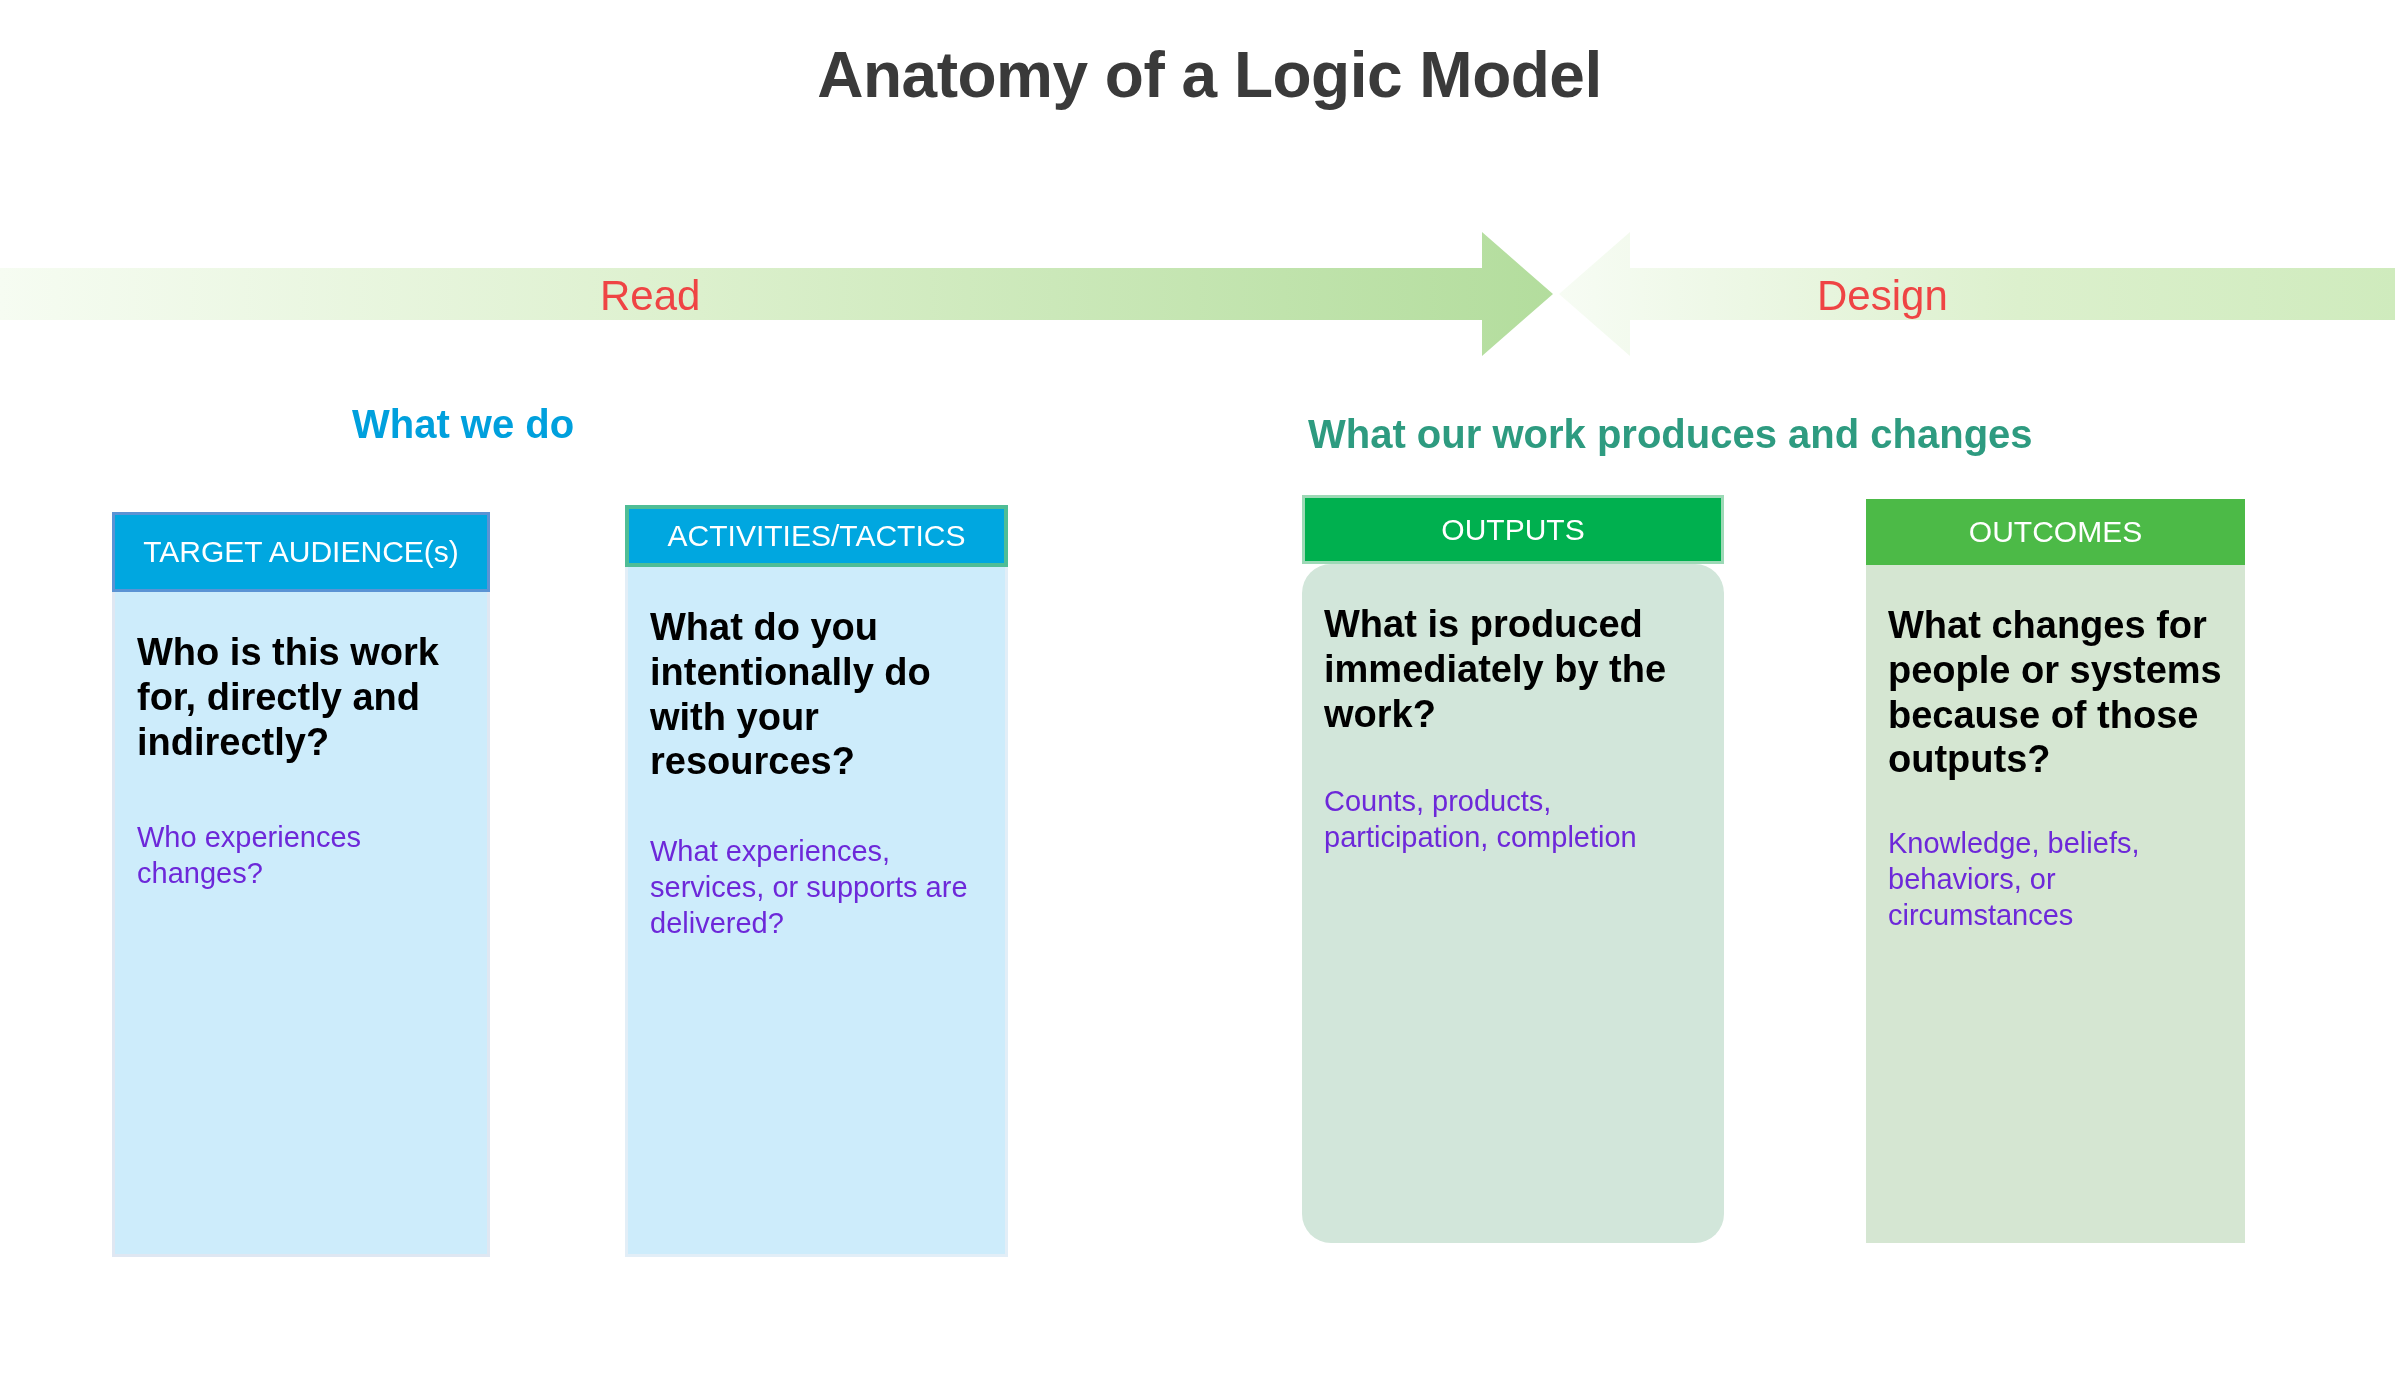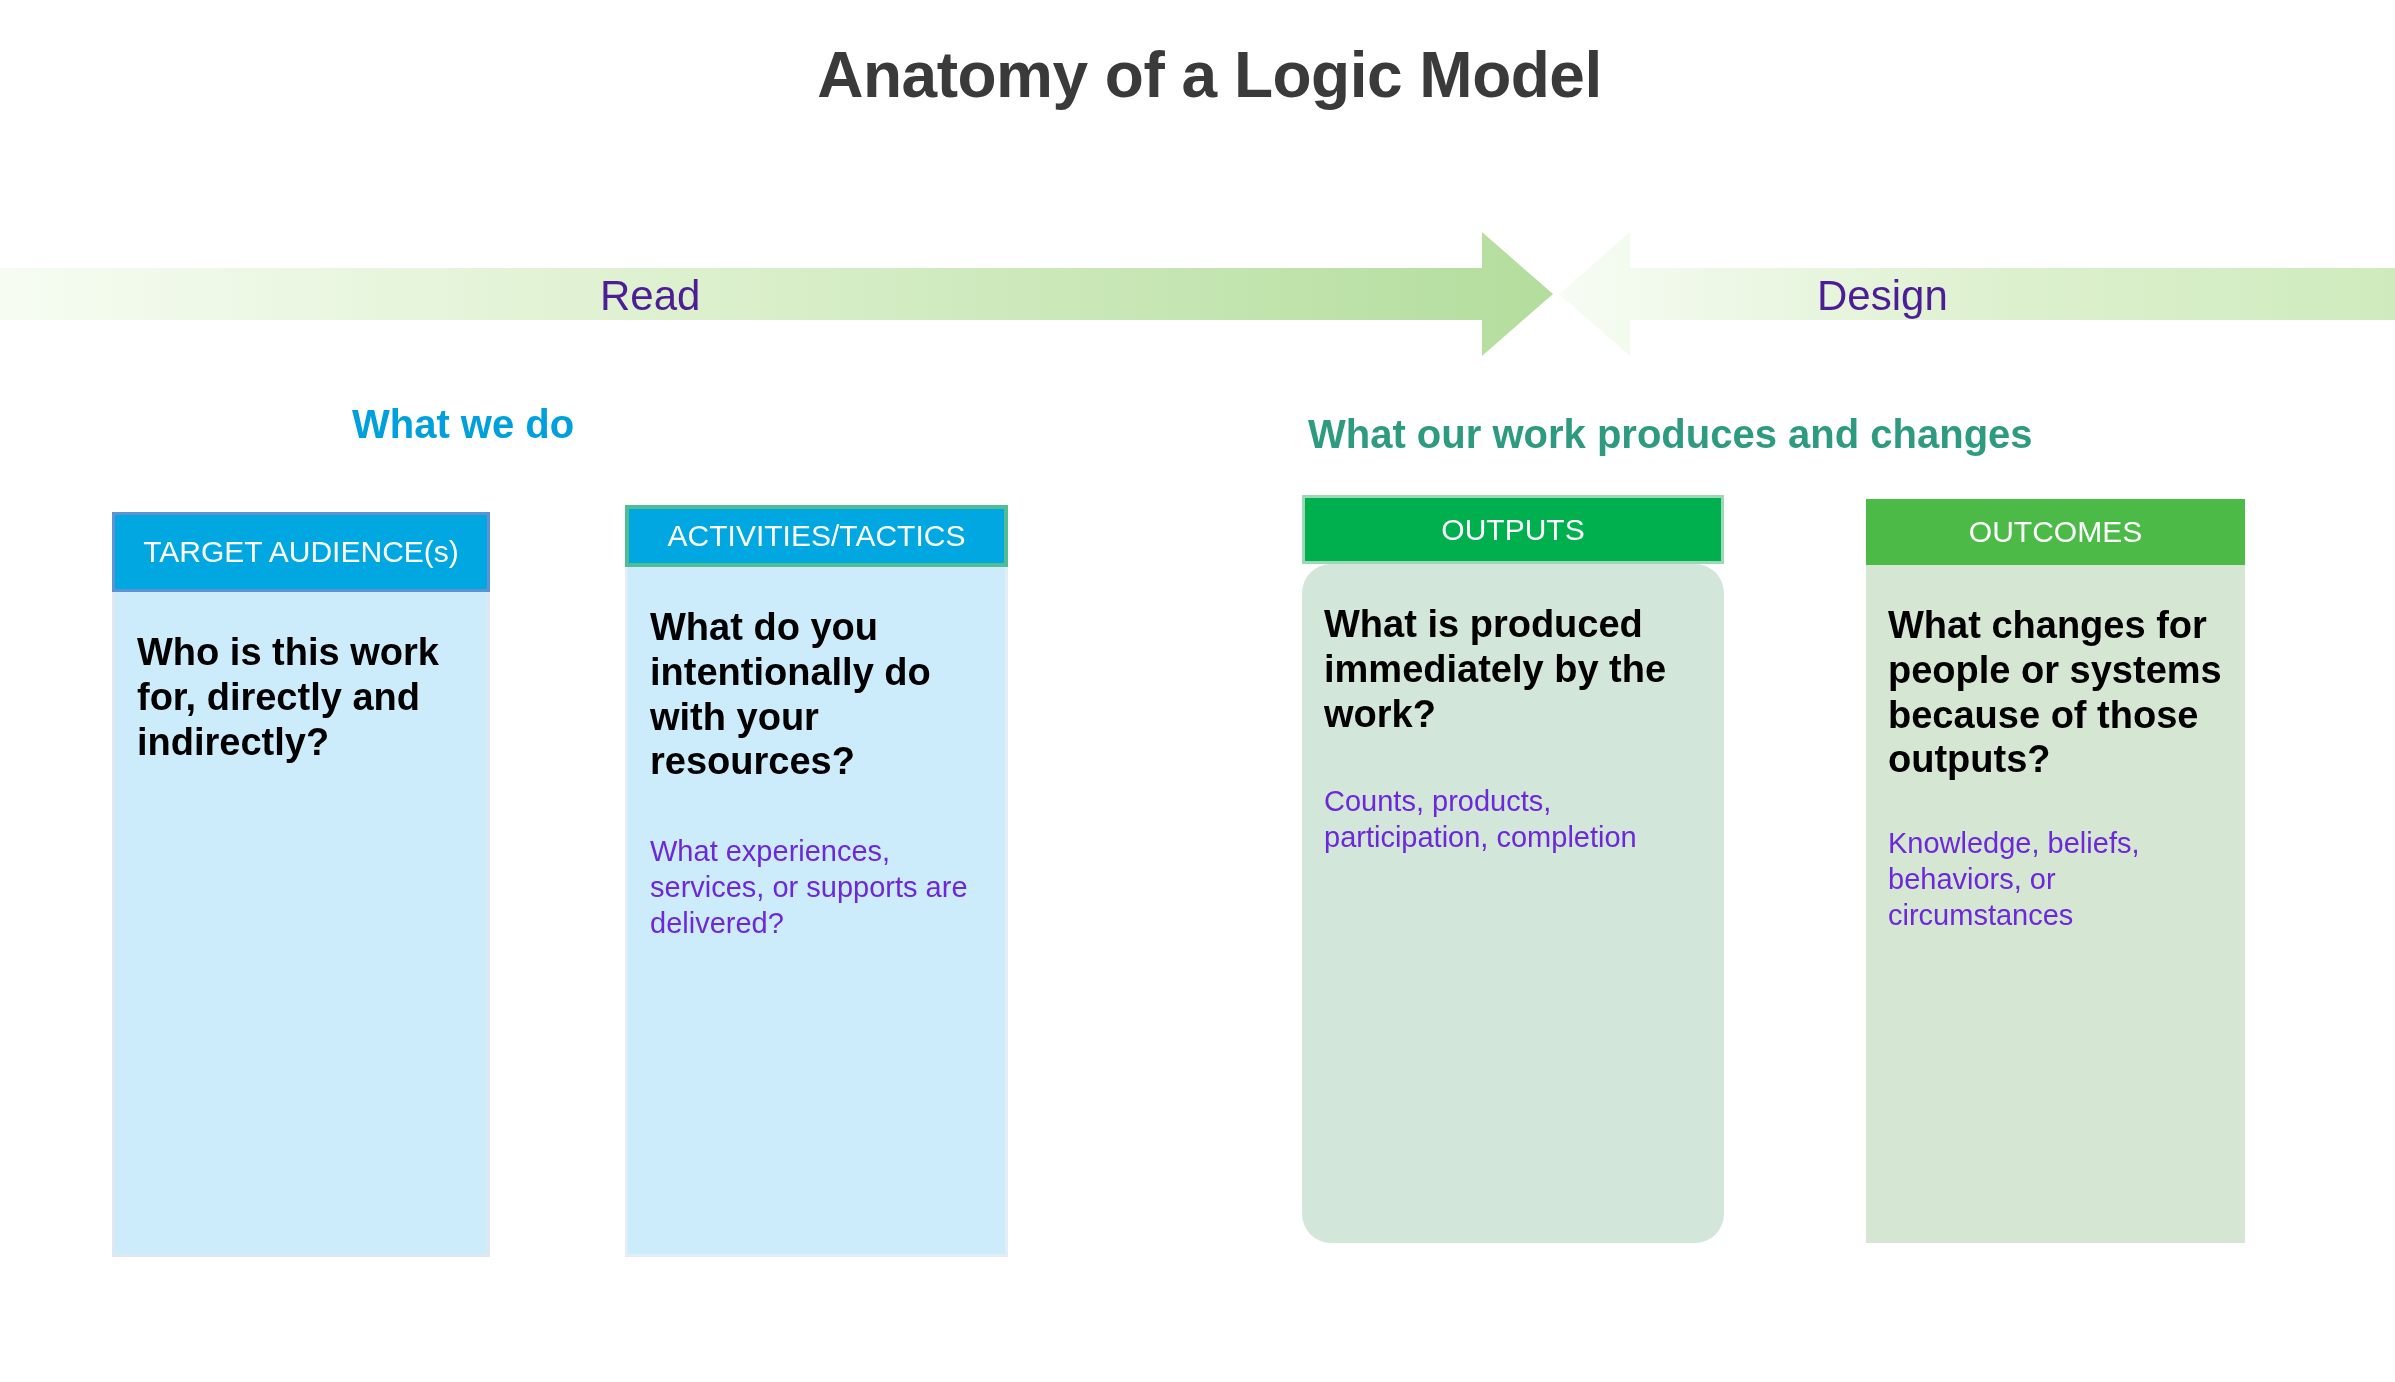--- a/index.html
+++ b/index.html
@@ -26,21 +26,21 @@
   
   #direction-band{
     position:absolute;
     left:0;top:230px;width:2395px;height:132px;
   }
   #direction-band svg{display:block;}
 
   .band-label{
     position:absolute;
     font-size:42px;
-    color:#4c1d95;
+    color:#ef4444;
     top:272px;
   }
   #read-label{left:600px;}
   #design-label{left:1817px;}
 
   
   .group-heading{
     position:absolute;
     font-size:40px;
     font-weight:bold;
@@ -172,20 +172,21 @@
 <div id="read-label" class="band-label">Read</div>
 <div id="design-label" class="band-label">Design</div>
 
 <div id="group-heading-left" class="group-heading">What we do</div>
 <div id="group-heading-right" class="group-heading">What our work produces and changes</div>
 
 <div id="card-target-audience" class="card">
   <div class="card-header">TARGET AUDIENCE(s)</div>
   <div class="card-body">
     <p class="q">Who is this work for, directly and indirectly?</p>
+    <p class="e">Who experiences changes?</p>
   </div>
 </div>
 
 <div id="card-activities-tactics" class="card">
   <div class="card-header">ACTIVITIES/TACTICS</div>
   <div class="card-body">
     <p class="q">What do you intentionally do with your resources?</p>
     <p class="e">What experiences, services, or supports are delivered?</p>
   </div>
 </div>

